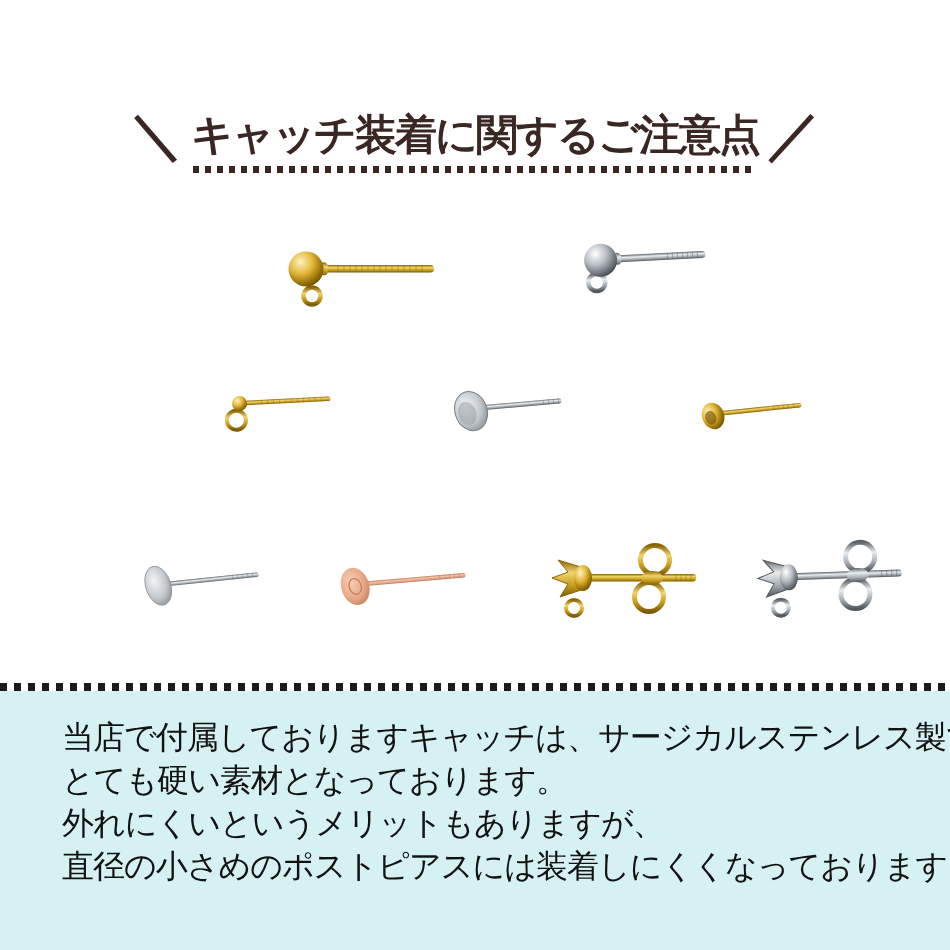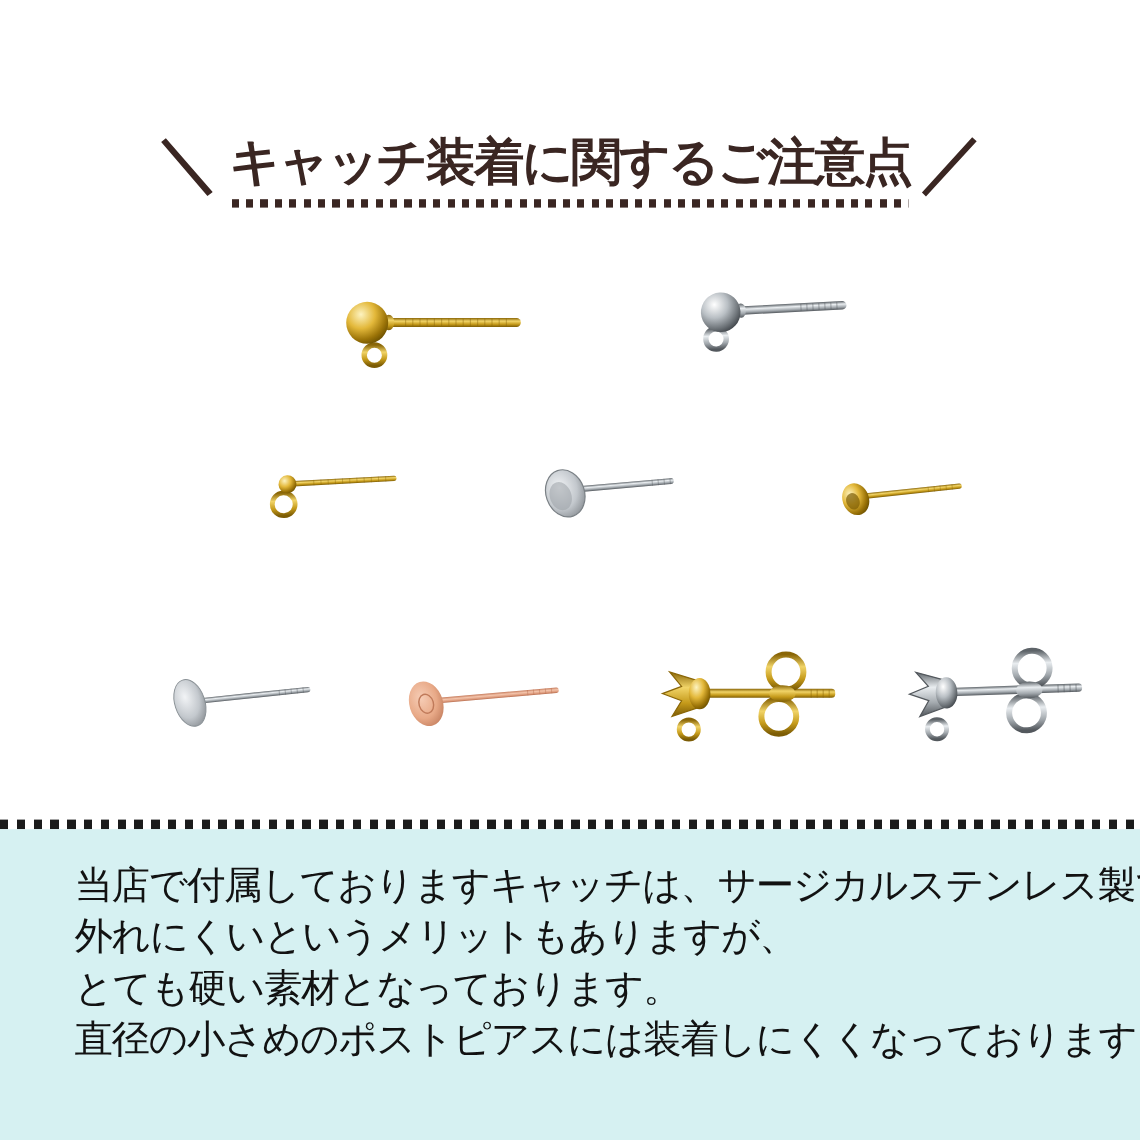--- a/index.html
+++ b/index.html
@@ -203,18 +203,18 @@
       <circle cx="117" cy="18" r="14.5" fill="none" stroke="url(#silverPost)" stroke-width="5"></circle>
       <circle cx="111" cy="55" r="14.5" fill="none" stroke="url(#silverPost)" stroke-width="5"></circle>
       <ellipse cx="114" cy="36" rx="11" ry="7" fill="url(#silverPost)"></ellipse>
     </svg>
   </div>
 
   <div class="dotted-divider"></div>
 
   <div class="note-box">
     <div class="note-line">当店で付属しておりますキャッチは、サージカルステンレス製で</div>
+    <div class="note-line">とても硬い素材となっております。</div>
     <div class="note-line">外れにくいというメリットもありますが、</div>
-    <div class="note-line">とても硬い素材となっております。</div>
     <div class="note-line">直径の小さめのポストピアスには装着しにくくなっております。</div>
   </div>
 
 </div>
 
 </body></html>

